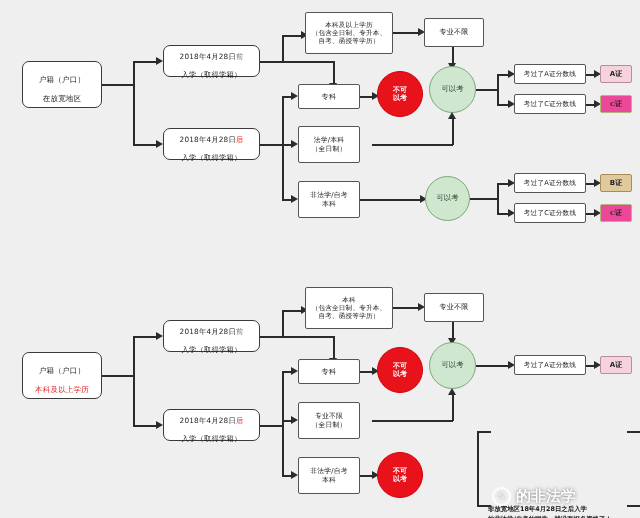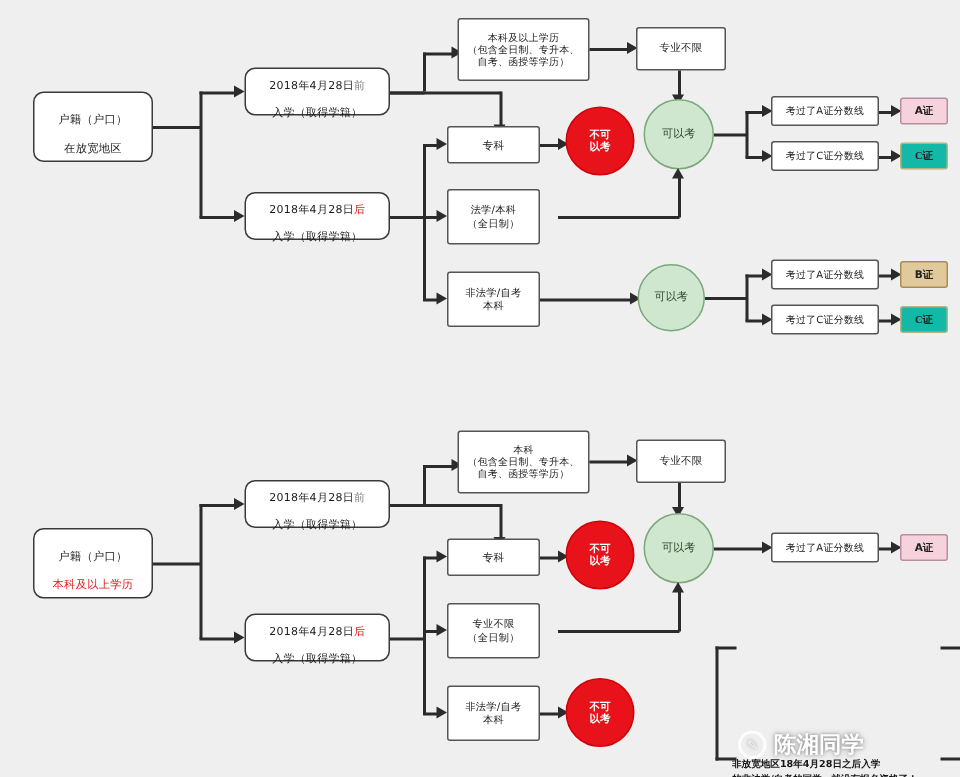--- a/index.html
+++ b/index.html
@@ -61,21 +61,21 @@
   .chip{
     position:absolute;
     box-sizing:border-box;
     display:flex;align-items:center;justify-content:center;
     border:1px solid #9a9a9a;
     border-radius:2px;
     font-weight:700;
     color:#222;
   }
   .chip.a{background:#f6d2dd;border-color:#b98da0;}
-  .chip.c{background:#14b8a6;border-color:#b5b37e;font-family:Liberation Serif, serif;}
+  .chip.c{background:#ec4899;border-color:#b5b37e;font-family:Liberation Serif, serif;}
   .chip.b{background:#e0c99a;border-color:#a88d55;}
 
   
   .ln{position:absolute;background:#2b2b2b;}
   .lnh{height:1.6px;}
   .lnv{width:1.6px;}
 
   
   .arr{position:absolute;width:0;height:0;}
   .arr.r{border-top:4.5px solid transparent;border-bottom:4.5px solid transparent;border-left:7px solid #2b2b2b;}
@@ -394,16 +394,16 @@
 
 除非迁户去放宽地区
 或进行法学全日制学习以获得学历
 或有3年以上法律职业经历</span>
   </div>
 
   <div class="wm" style="left:492px;top:487px;font-size:15px;">
     <span class="wm-logo">
       <span>✎</span>
     </span>
-    <span>陈湘同学</span>
+    <span>的非法学</span>
   </div>
 
 </div>
 
 </body></html>

